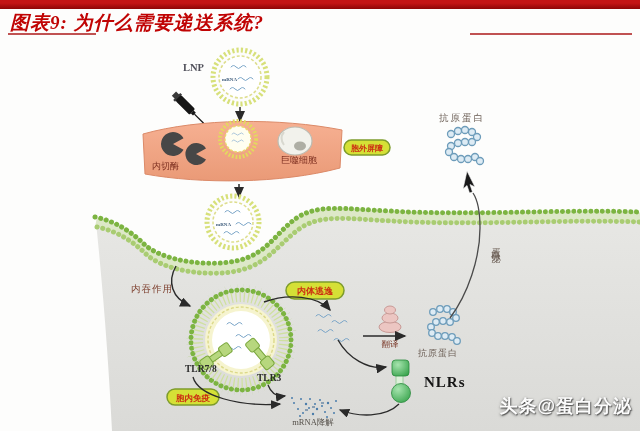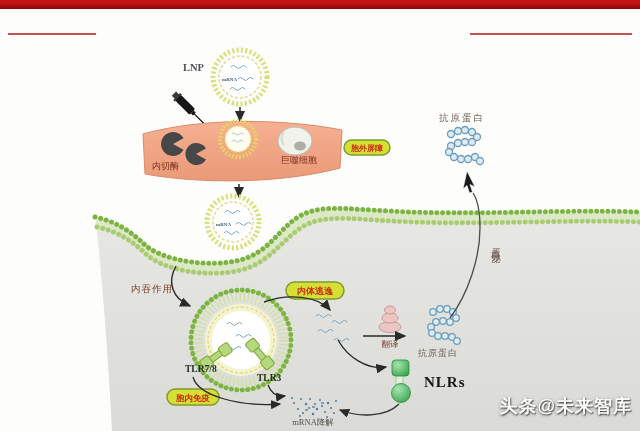--- a/index.html
+++ b/index.html
@@ -20,20 +20,21 @@
   .watermark{position:absolute;right:8px;top:394px;font-size:18px;font-weight:bold;color:#fcfcfc;
              letter-spacing:1px;white-space:nowrap;
              text-shadow:0 1px 3px rgba(0,0,0,.55),1px 1px 1px rgba(0,0,0,.45)}
 </style>
 </head>
 <body>
 
 <div class="page">
 
   <div class="topbar"></div>
+  <div class="title">图表9: 为什么需要递送系统?</div>
   <div class="ul ul-left"></div>
   <div class="ul ul-right"></div>
 
   <svg width="640" height="431" viewBox="0 0 640 431">
     <defs>
       <marker id="arr" markerWidth="9" markerHeight="7" refX="7" refY="3.5" orient="auto">
         <path d="M0,0 L8,3.5 L0,7 Z" fill="#2a2a2a"></path>
       </marker>
       <radialGradient id="nlrg" cx="0.35" cy="0.3" r="0.9">
         <stop offset="0" stop-color="#a6e4ae"></stop>
@@ -246,14 +247,14 @@
         <circle cx="454" cy="157" r="3.5"></circle>
         <circle cx="461" cy="159" r="3.5"></circle>
       <circle cx="468" cy="159" r="3.5"></circle>
         <circle cx="475" cy="157" r="3.5"></circle>
         <circle cx="480" cy="161" r="3.5"></circle>
     </g>
   </svg>
 
   <div class="vlabel">蛋白分泌</div>
 
-  <div class="watermark">头条@未来智库</div>
+  <div class="watermark">头条@蛋白分泌</div>
 </div>
 
 </body></html>

